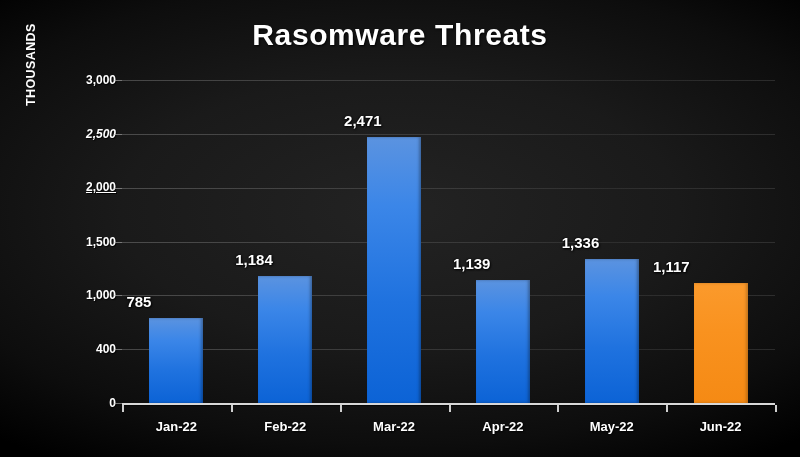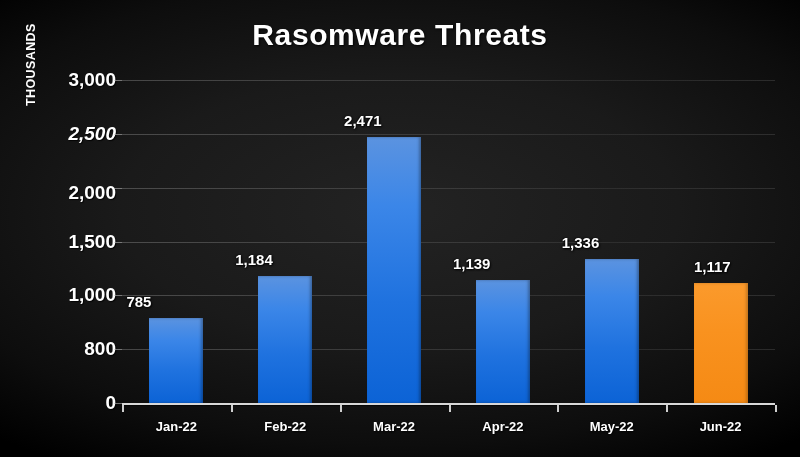--- a/index.html
+++ b/index.html
@@ -74,21 +74,21 @@
                 rgba(110,110,110,0.30) 100%);
   }
 
   
   .y-tick-label {
     position: absolute;
     right: 0;
     width: 60px;
     text-align: right;
     color: #ffffff;
-    font-size: 19px;
+    font-size: 12px;
     font-weight: bold;
     transform: translateY(-50%);
     text-shadow: 1px 1px 1px rgba(0,0,0,0.85);
   }
   #y-tick-labels {
     position: absolute;
     left: 50px;
     top: 80px;
     width: 66px;
     height: 323px;
@@ -182,30 +182,30 @@
         <div class="bar blue" style="left: 353.917px; width: 54px; height: 122.632px;"></div>
         <div class="bar blue" style="left: 462.75px; width: 54px; height: 143.843px;"></div>
         <div class="bar orange" style="left: 571.583px; width: 54px; height: 120.264px;"></div>
       </div>
     <div id="data-labels">
         <div class="data-label" style="left: 4.41667px; width: 100px; top: 213.482px;">785</div>
         <div class="data-label" style="left: 113.25px; width: 100px; top: 170.523px;">1,184</div>
         <div class="data-label" style="left: 222.083px; width: 100px; top: 31.9557px;">2,471</div>
         <div class="data-label" style="left: 330.917px; width: 100px; top: 175.368px;">1,139</div>
         <div class="data-label" style="left: 439.75px; width: 100px; top: 154.157px;">1,336</div>
-        <div class="data-label" style="left: 572px; width: 100px; top: 177.736px;">1,117</div>
+        <div class="data-label" style="left: 531px; width: 100px; top: 177.736px;">1,117</div>
       </div>
   </div>
 
   <div id="y-tick-labels">
       <div class="y-tick-label" style="top: 323px;">0</div>
-      <div class="y-tick-label" style="top: 269.167px;">800</div>
+      <div class="y-tick-label" style="top: 269.167px;">400</div>
       <div class="y-tick-label" style="top: 215.333px;">1,000</div>
       <div class="y-tick-label" style="top: 161.5px;">1,500</div>
-      <div class="y-tick-label" style="top: 113px;">2,000</div>
+      <div class="y-tick-label" style="top: 107px; text-decoration: underline;">2,000</div>
       <div class="y-tick-label" style="top: 53.8333px; font-style: italic;">2,500</div>
       <div class="y-tick-label" style="top: 0px;">3,000</div>
     </div>
   <div id="y-tick-marks"></div>
 
   <div id="x-axis-line"></div>
   <div id="x-ticks"></div>
   <div id="x-tick-labels"></div>
 
 <div class="y-tick-mark" style="top: 403px;"></div>

